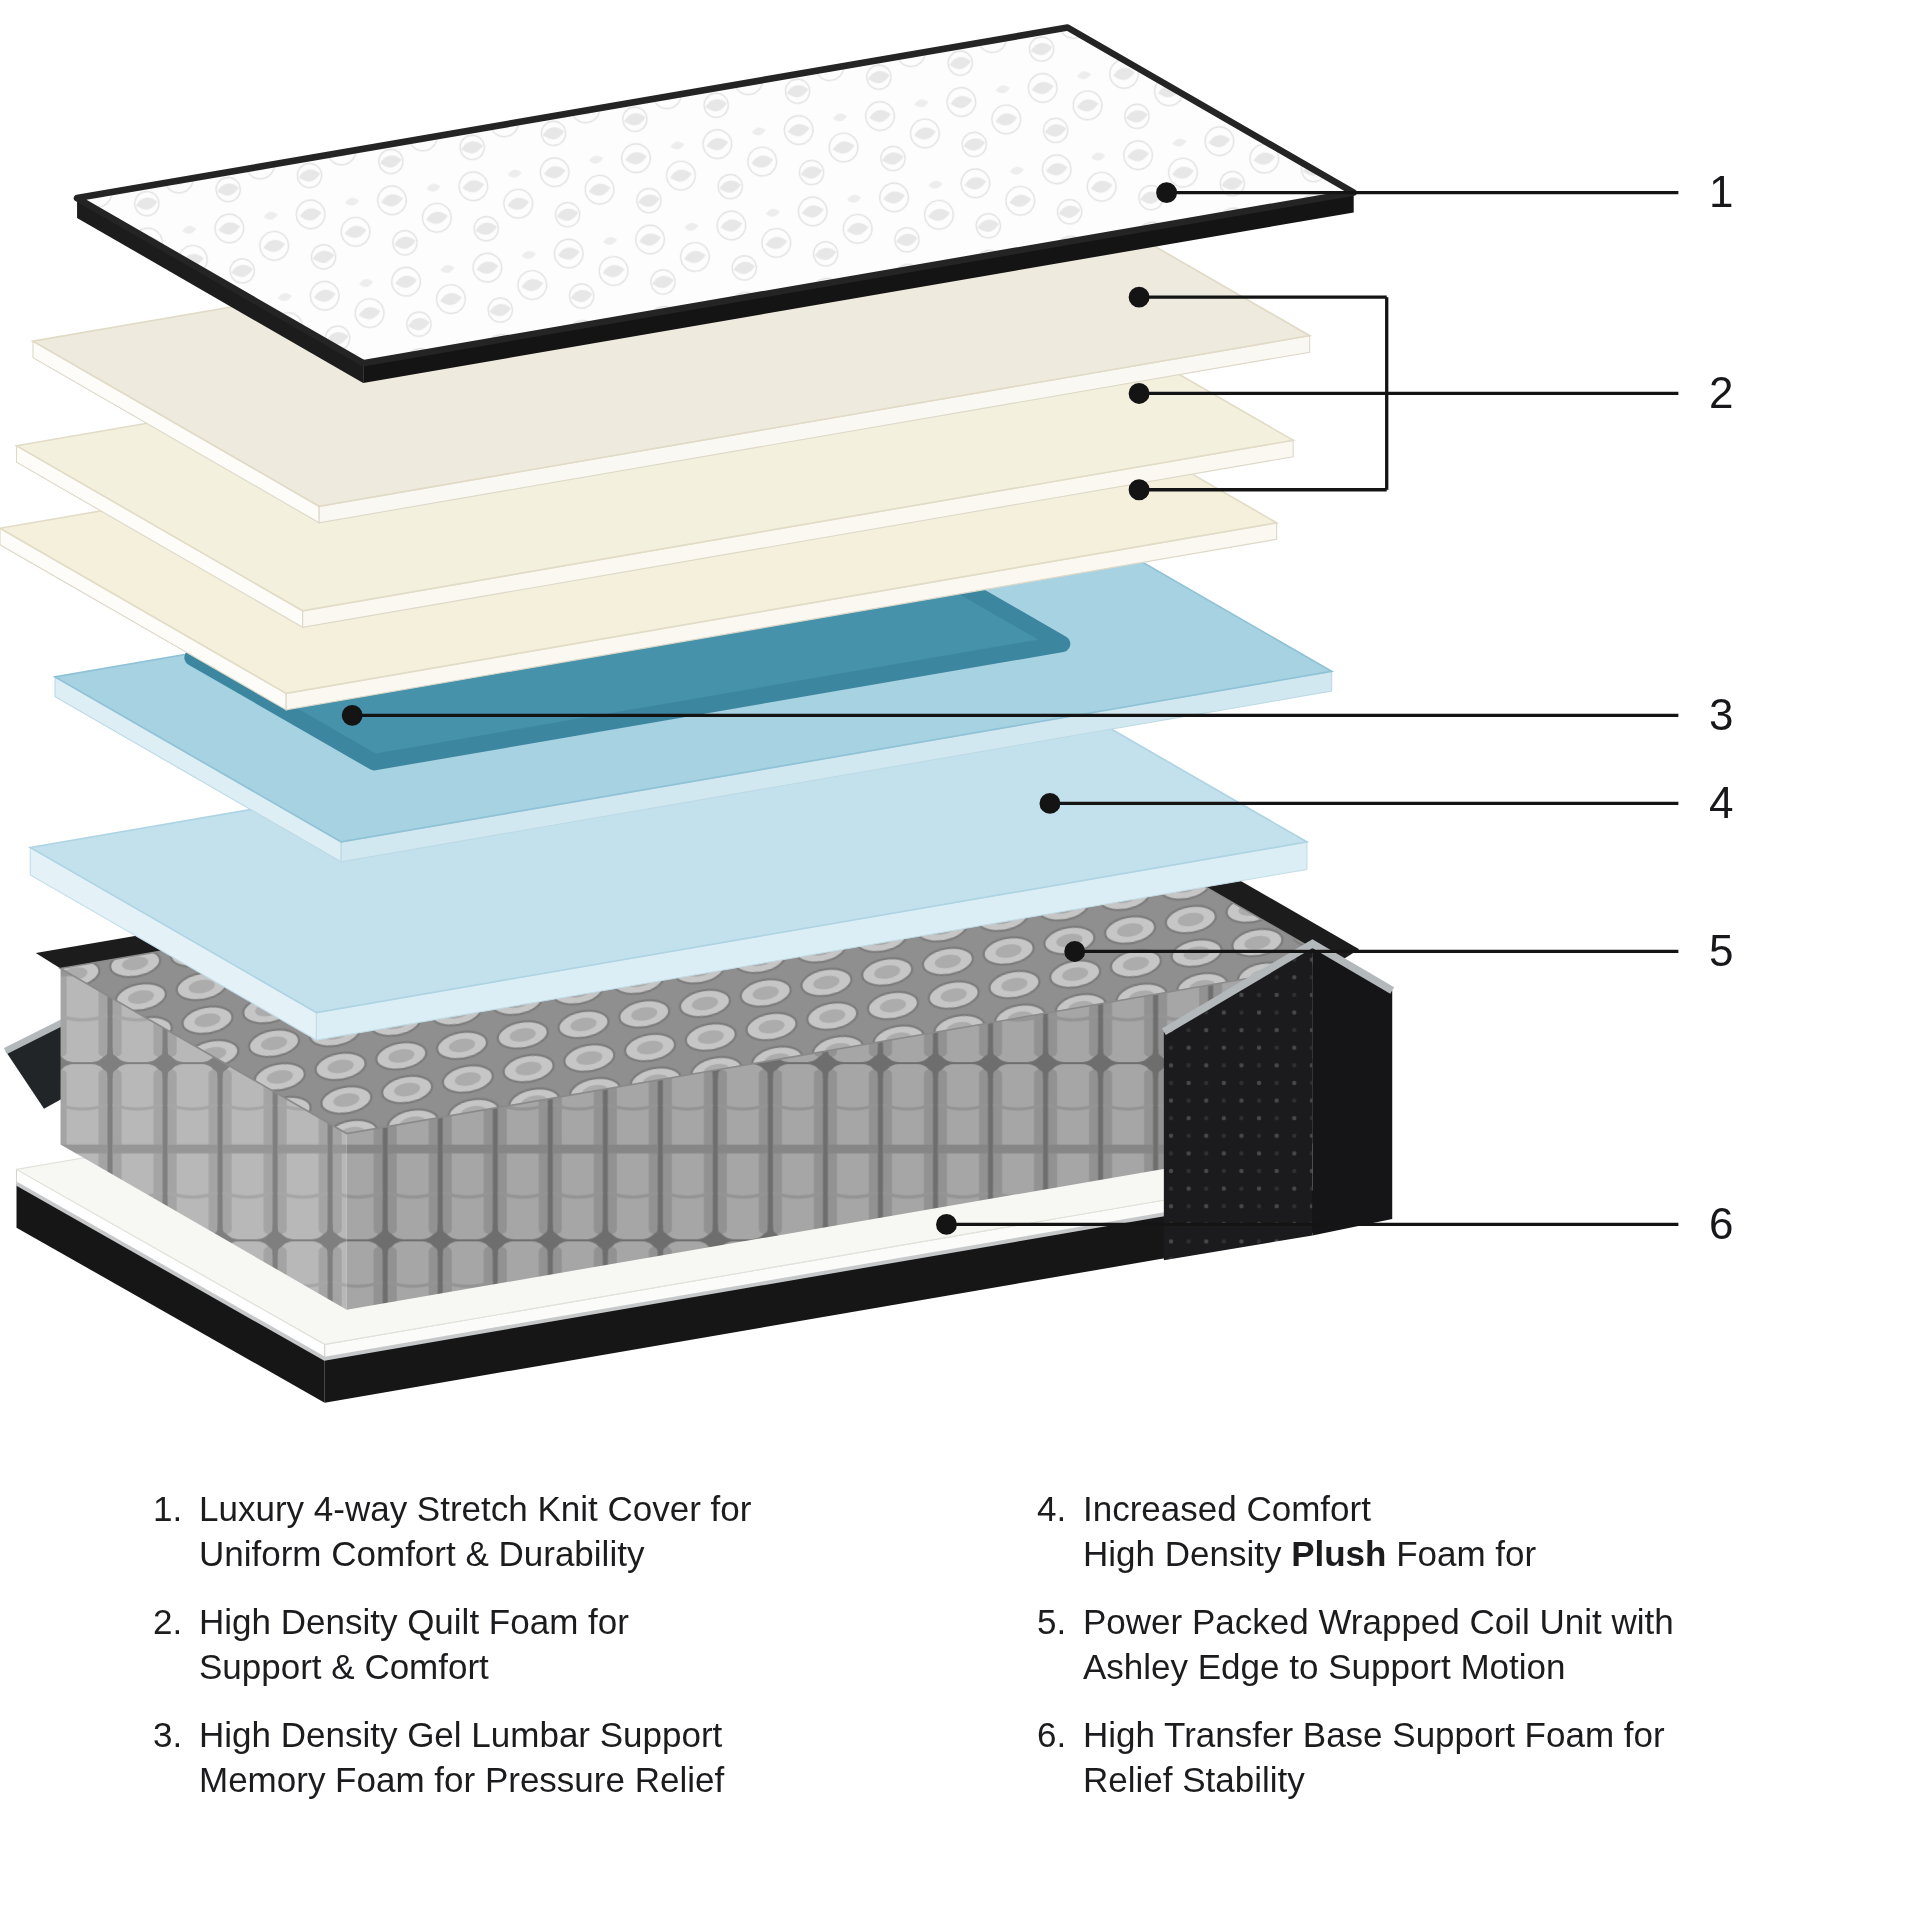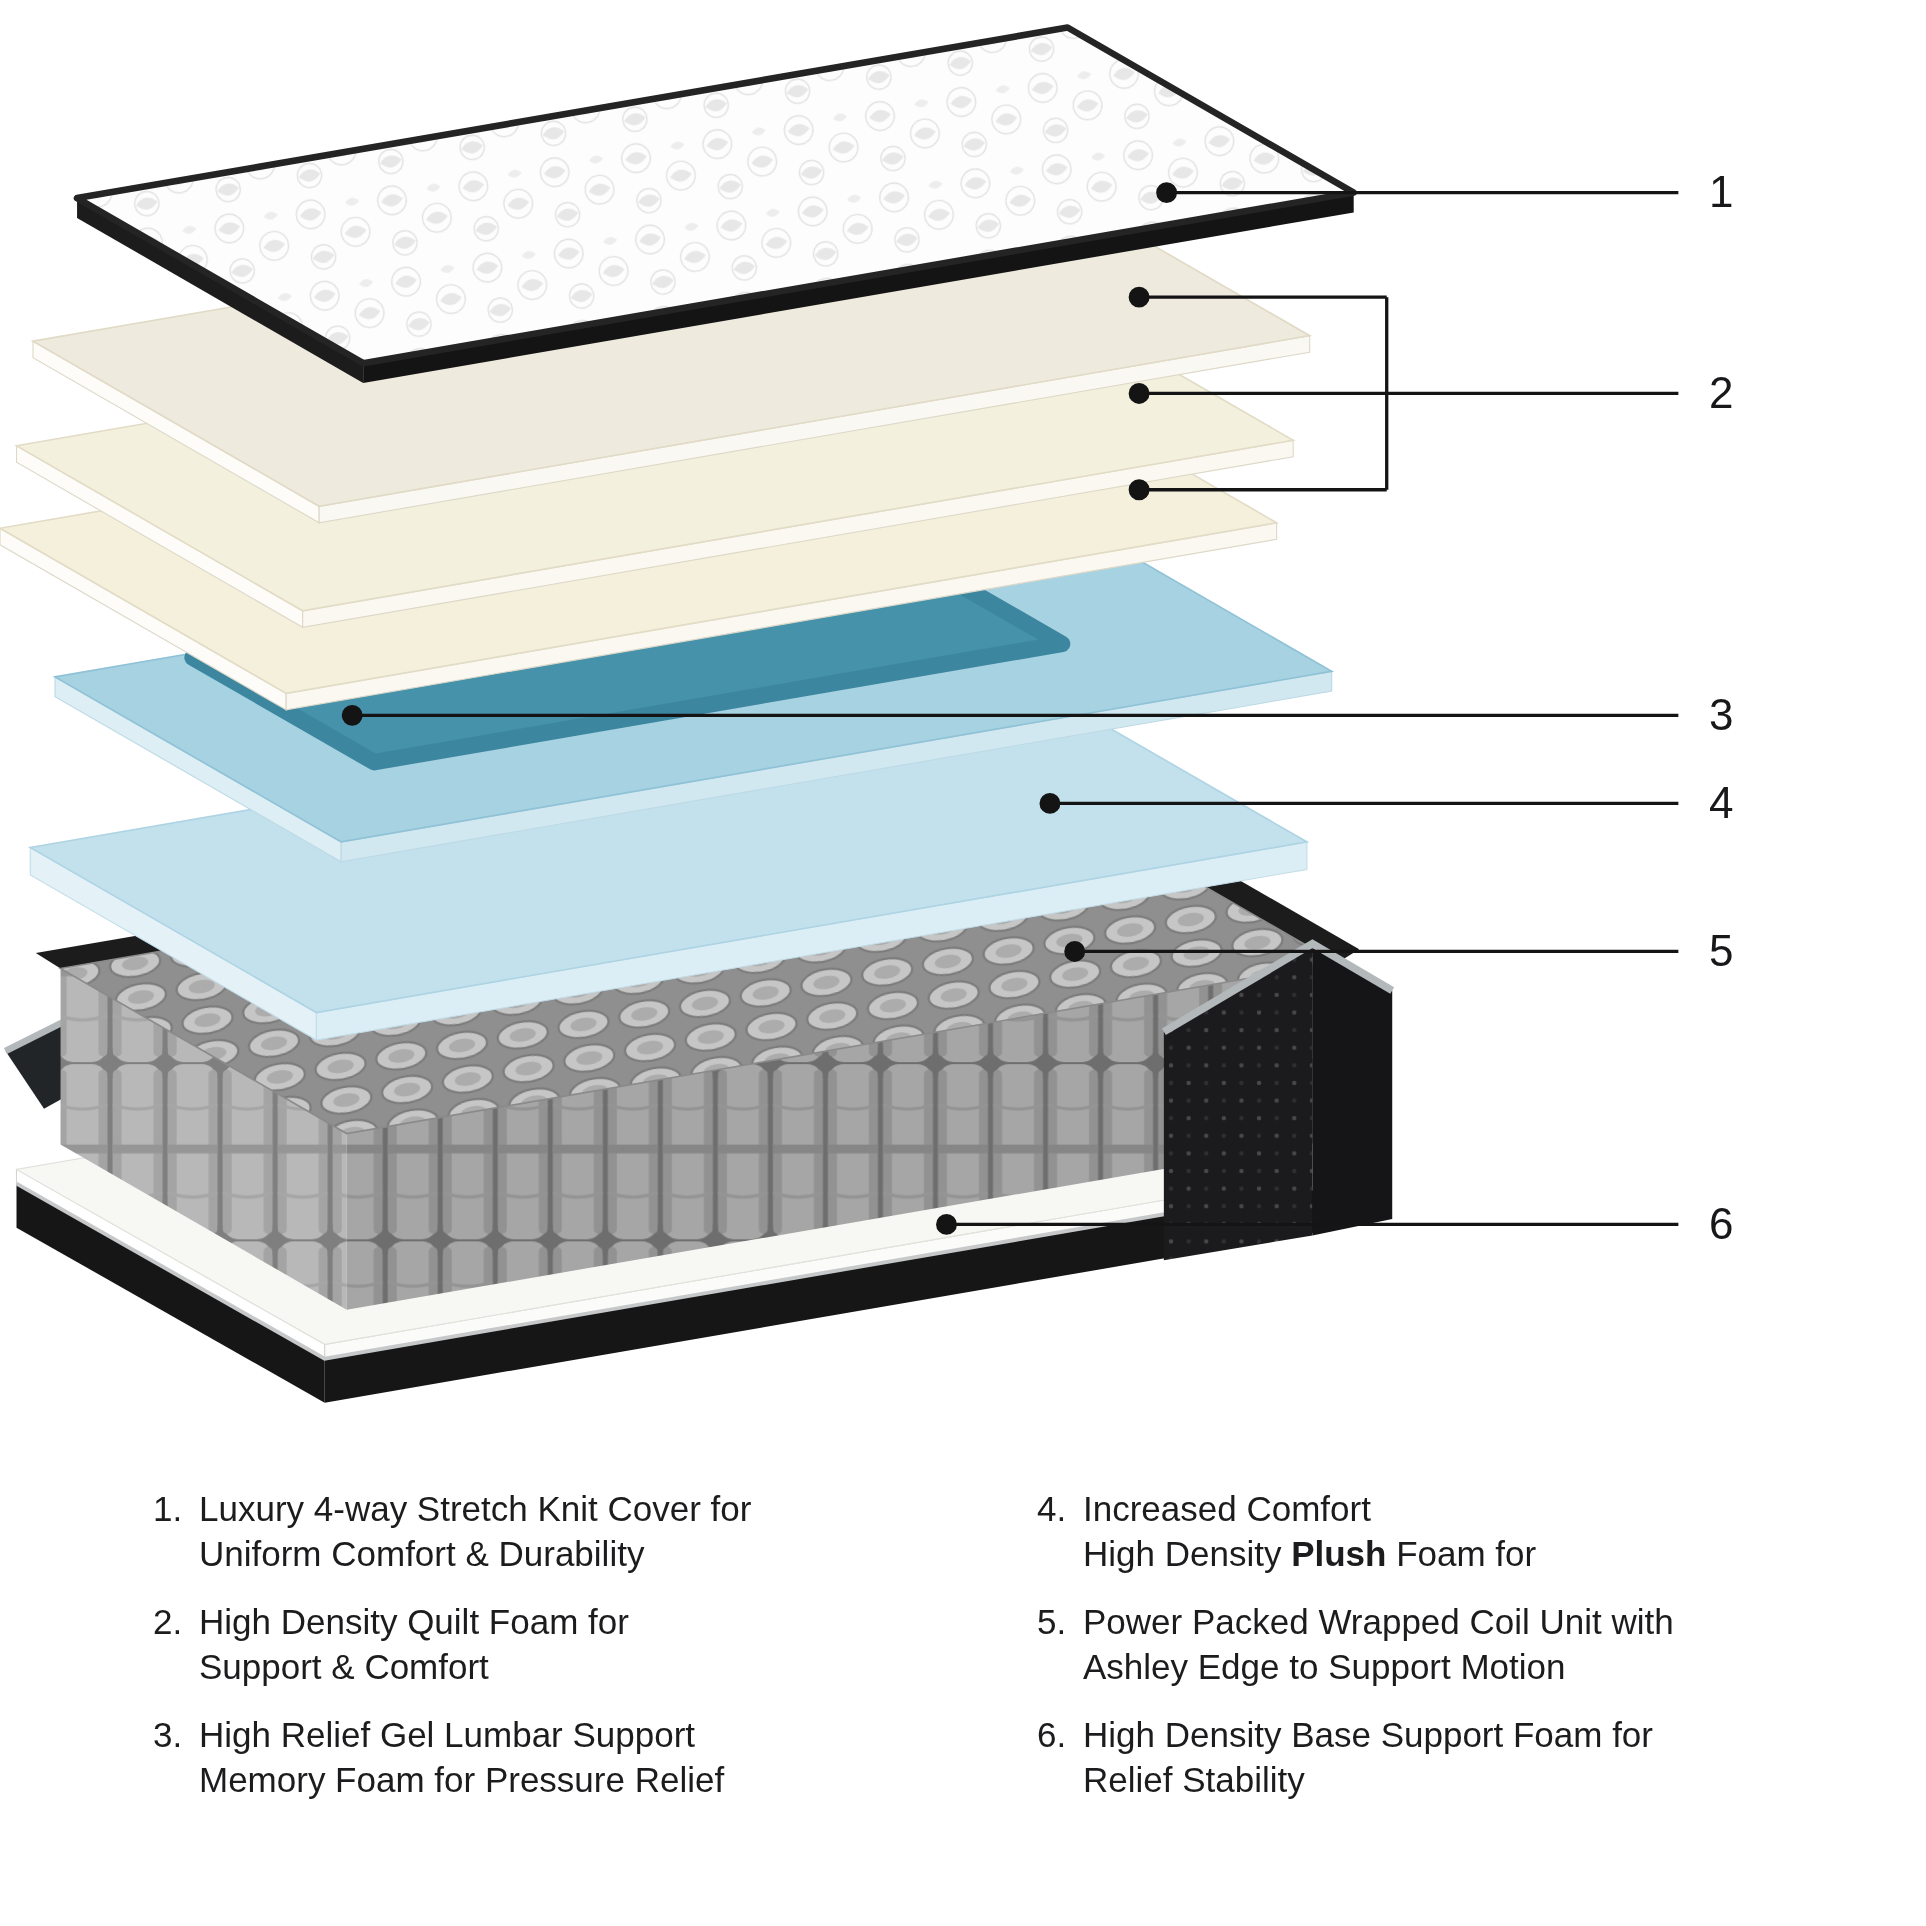--- a/index.html
+++ b/index.html
@@ -184,21 +184,21 @@
         <span class="num">2.</span>
         <span class="txt">
           <span class="ln">High Density Quilt Foam for</span>
           <span class="ln">Support &amp; Comfort</span>
         </span>
       </div>
 
       <div class="legend-item">
         <span class="num">3.</span>
         <span class="txt">
-          <span class="ln">High Relief Gel Lumbar Support</span>
+          <span class="ln">High Density Gel Lumbar Support</span>
           <span class="ln">Memory Foam for Pressure Relief</span>
         </span>
       </div>
 
     </div>
     <div class="col col-right">
 
       <div class="legend-item">
         <span class="num">4.</span>
         <span class="txt">
@@ -211,21 +211,21 @@
         <span class="num">5.</span>
         <span class="txt">
           <span class="ln">Power Packed Wrapped Coil Unit with</span>
           <span class="ln">Ashley Edge to Support Motion</span>
         </span>
       </div>
 
       <div class="legend-item">
         <span class="num">6.</span>
         <span class="txt">
-          <span class="ln">High Density Base Support Foam for</span>
+          <span class="ln">High Transfer Base Support Foam for</span>
           <span class="ln">Relief Stability</span>
         </span>
       </div>
 
     </div>
   </div>
 </div>
 
 
 </body></html>

